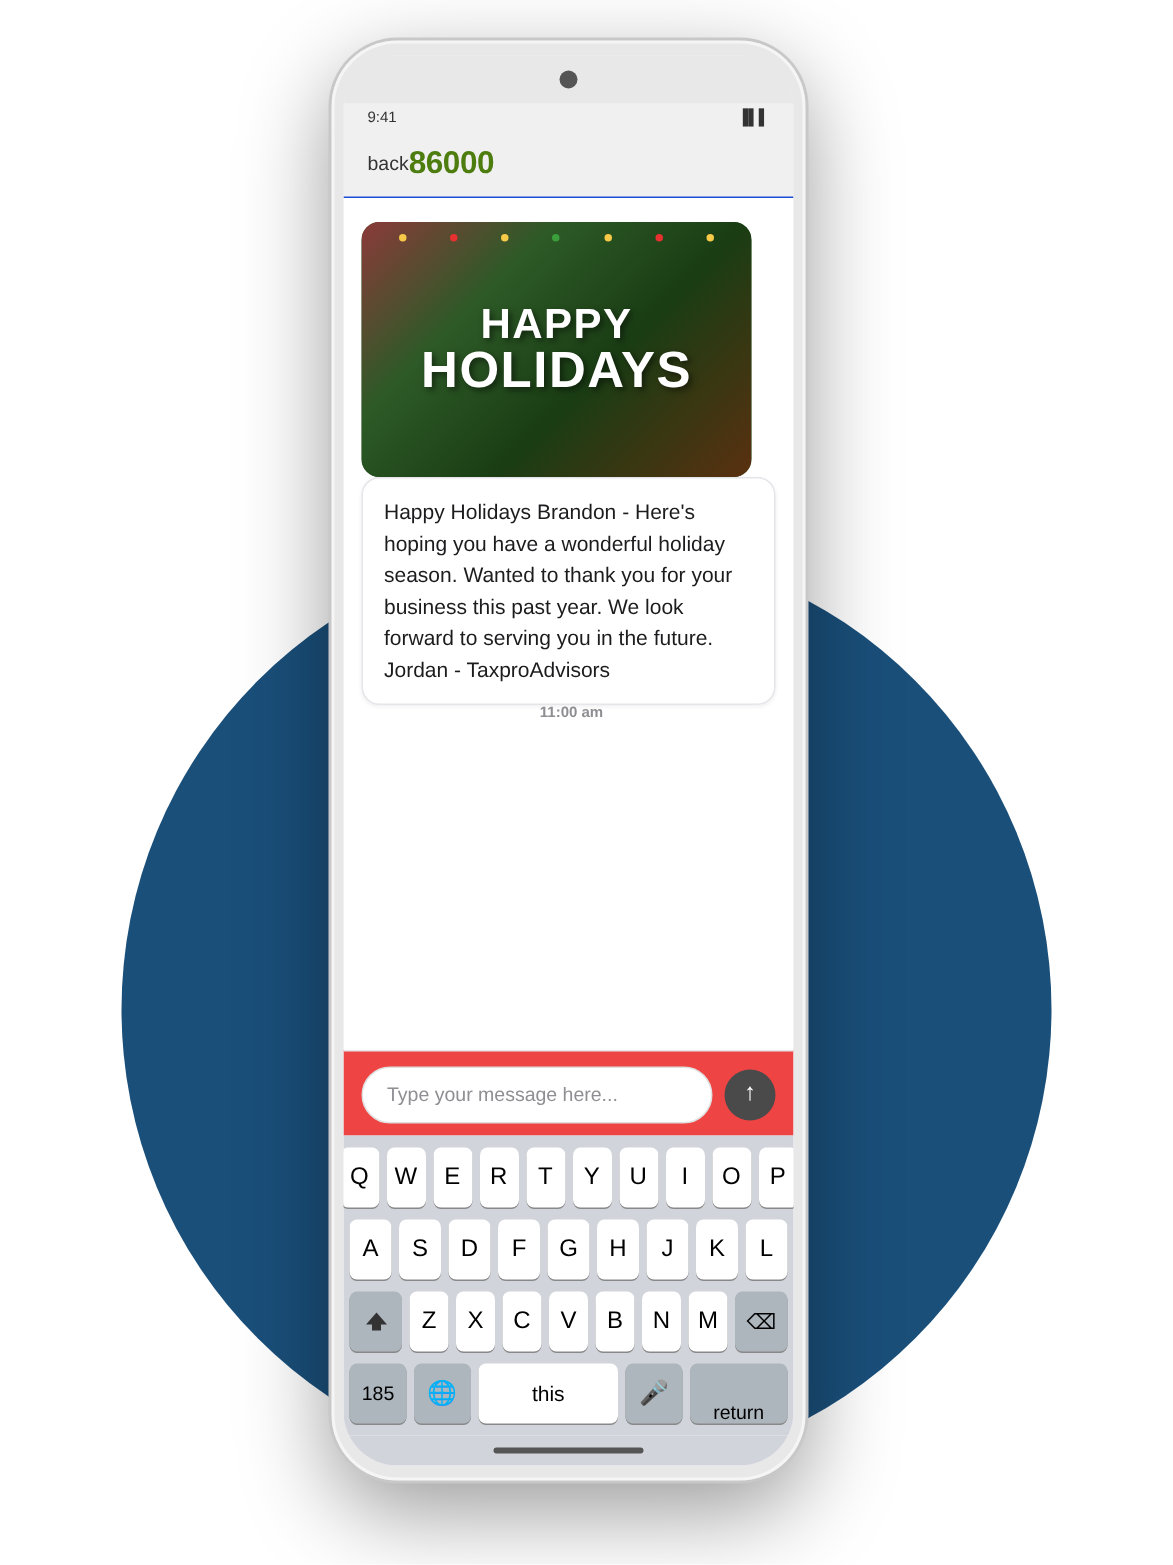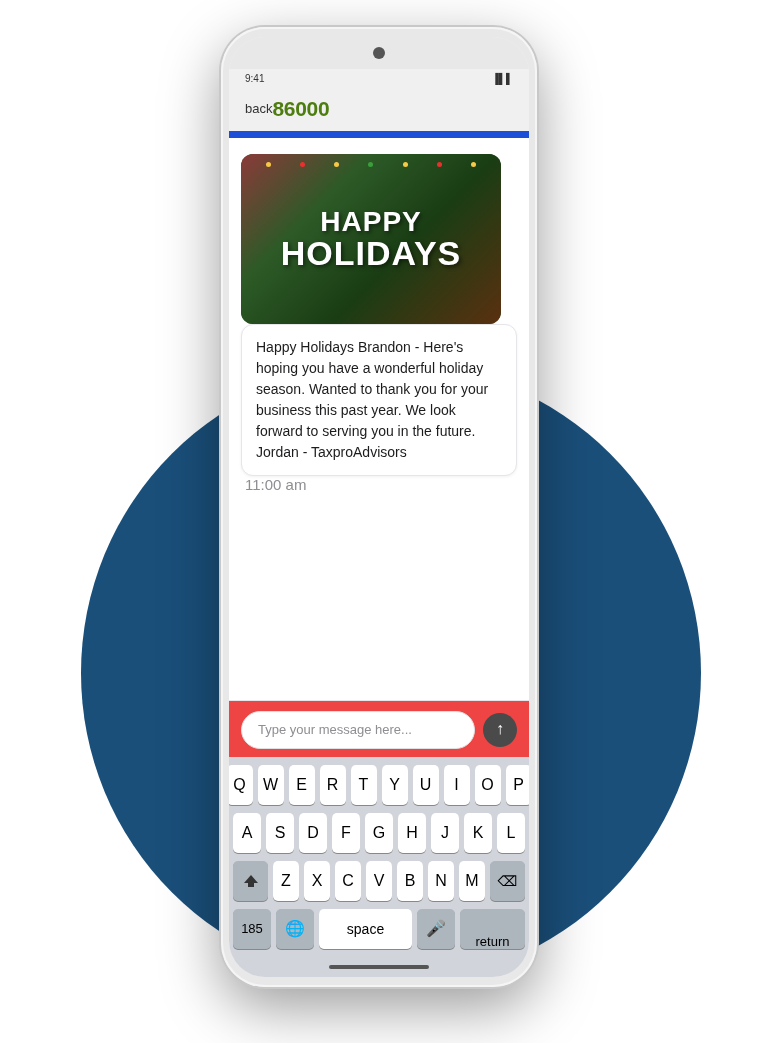--- a/index.html
+++ b/index.html
@@ -123,21 +123,21 @@
       color: #333;
       flex-shrink: 0;
     }
 
     
     .header {
       background: #f0f0f0;
       padding: 8px 16px 10px;
       display: flex;
       align-items: center;
-      border-bottom: 7px solid #1d4ed8;
+      border-bottom: 1px solid #1d4ed8;
       flex-shrink: 0;
     }
 
     .back-btn {
       font-size: 13px;
       color: #333;
       cursor: pointer;
     }
 
     .header-title {
@@ -227,24 +227,25 @@
       border-radius: 12px;
       padding: 12px 14px;
       font-size: 14px;
       line-height: 1.5;
       color: #1c1c1e;
       border: 1px solid #e5e5ea;
       box-shadow: 0 1px 3px rgba(0,0,0,0.06);
     }
 
     .message-time {
-      font-size: 15px;
+      font-size: 10px;
       color: #8e8e93;
-      text-align: left;
+      text-align: center;
       padding-left: 4px;
+      font-weight: bold;
     }
 
     
     .input-area {
       background: #ef4444;
       padding: 10px 12px 8px;
       flex-shrink: 0;
       border-top: 1px solid #e5e5ea;
     }
 
@@ -594,21 +595,21 @@
           </div>
 
           <div class="bottom-row">
             <div class="key-num">
               <span>185</span>
             </div>
             <div class="key-globe">
               <span>🌐</span>
             </div>
             <div class="key-space">
-              <span>space</span>
+              <span>this</span>
             </div>
             <div class="key-mic">
               <span>🎤</span>
             </div>
             <div class="key-return">
               <span>return</span>
             </div>
           </div>
         </div>
 

